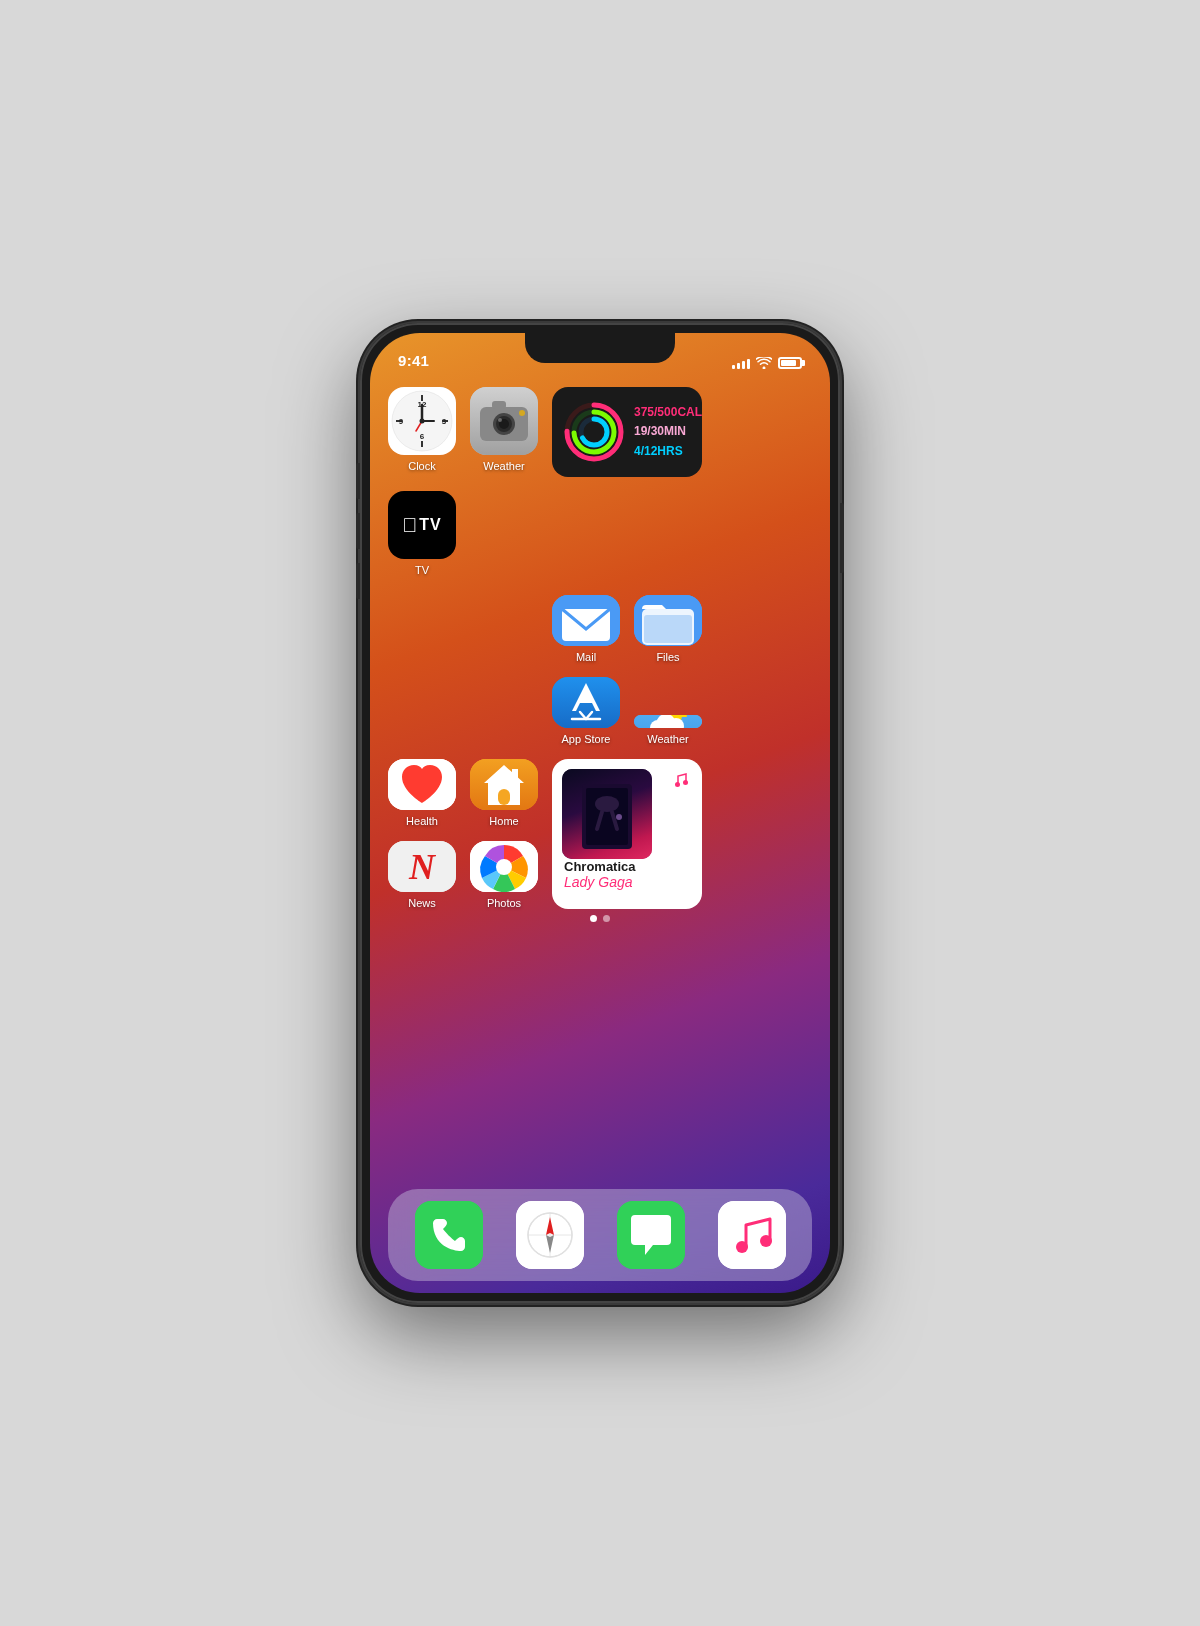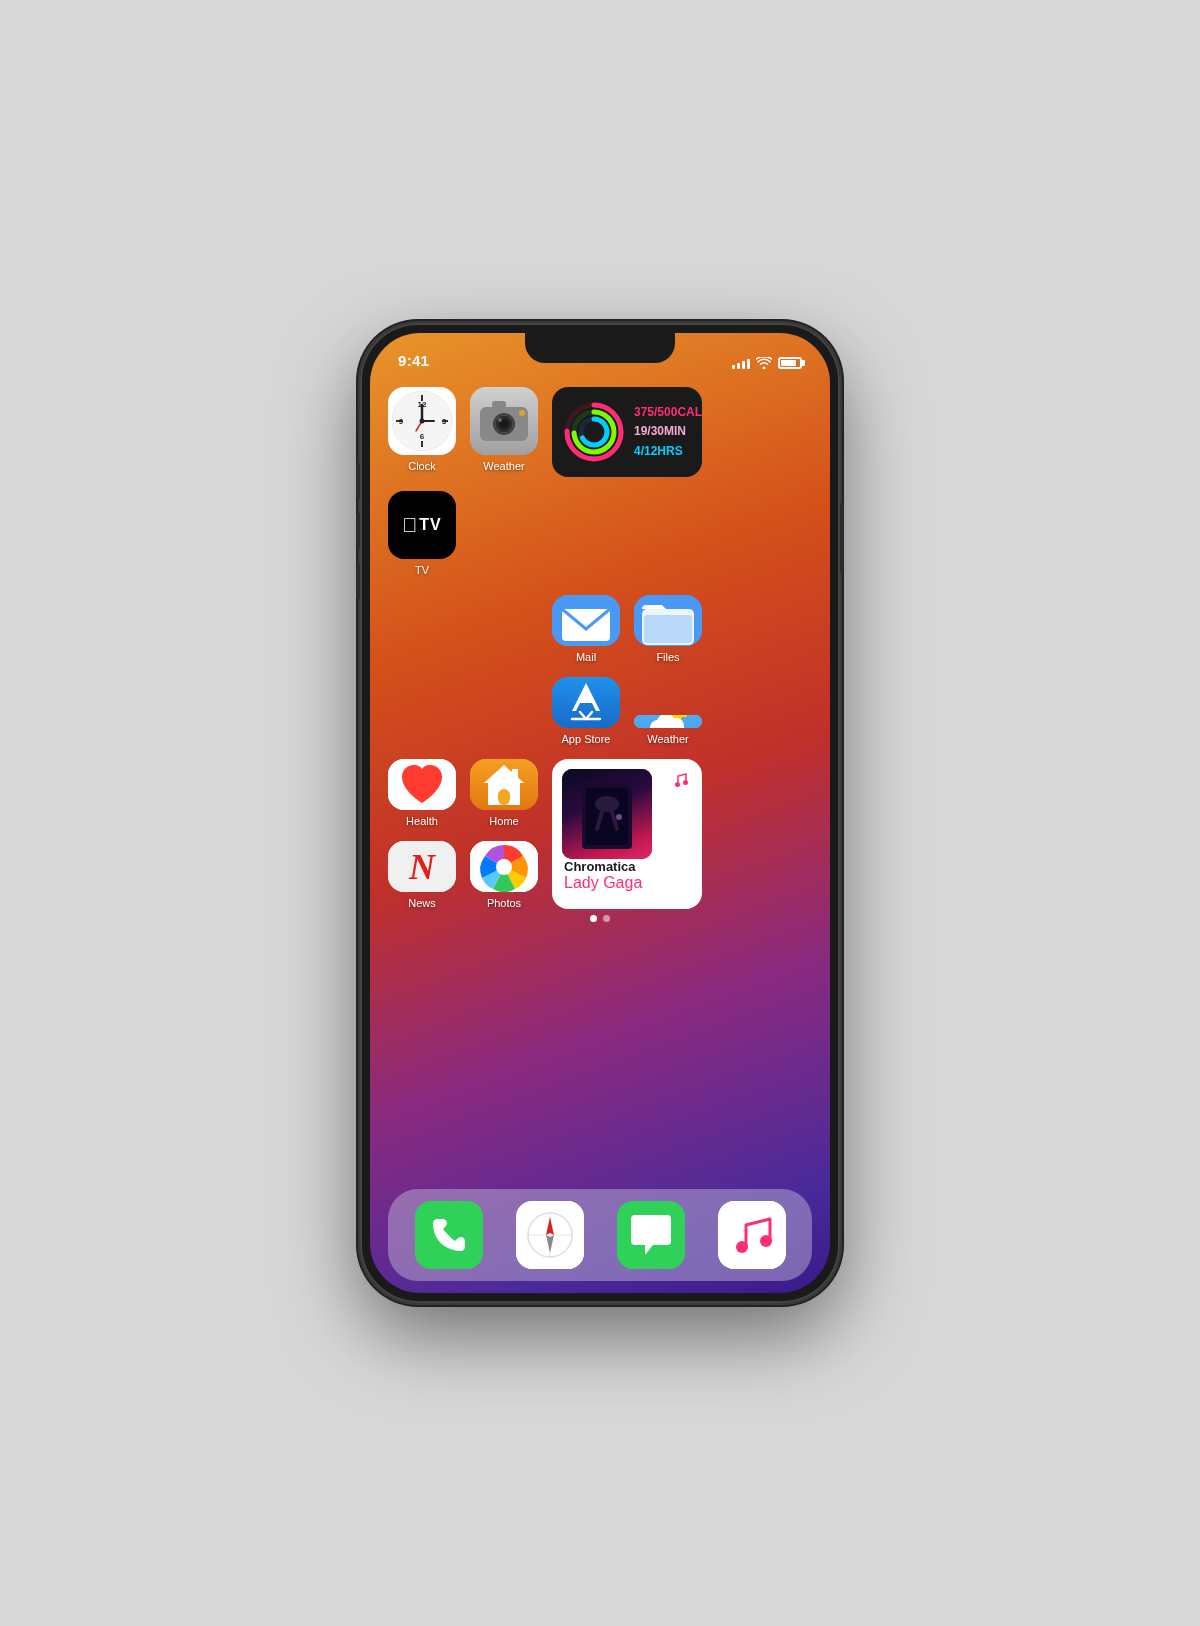--- a/index.html
+++ b/index.html
@@ -652,21 +652,21 @@
                         <circle cx="11" cy="11" r="11" fill="white"></circle>
                         <path d="M8 15 L8 7 L16 5 L16 13" stroke="#ff2d78" stroke-width="1.5" fill="none" stroke-linecap="round"></path>
                         <circle cx="7.5" cy="15.5" r="2.5" fill="#ff2d78"></circle>
                         <circle cx="15.5" cy="13.5" r="2.5" fill="#ff2d78"></circle>
                       </svg>
                     </div>
                   </div>
                 </div>
                 <div style="padding: 0 2px 4px;">
                   <div style="font-size:13px; font-weight:600; color:#1a1a1a;">Chromatica</div>
-                  <div style="font-size:16px; color:#ff2d78;">Lady Gaga</div>
+                  <div style="font-size:14px; color:#ff2d78;font-style:italic;">Lady Gaga</div>
                 </div>
               </div>
             </div>
           </div>
 
           <div class="cell-news app-icon">
             <div class="app-icon-img news-bg">
               <svg width="68" height="68" viewBox="0 0 68 68">
                 <rect width="68" height="68" rx="16" fill="#f0f0f0"></rect>
                 <text x="34" y="46" text-anchor="middle" font-size="36" font-weight="800" fill="#e02020" font-style="italic" font-family="Georgia, serif">N</text>

